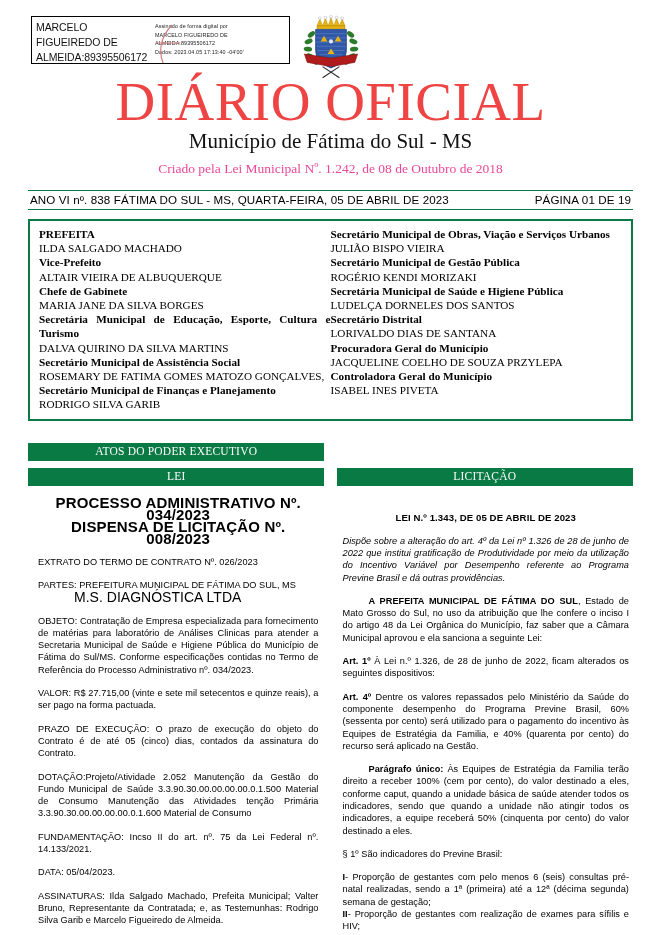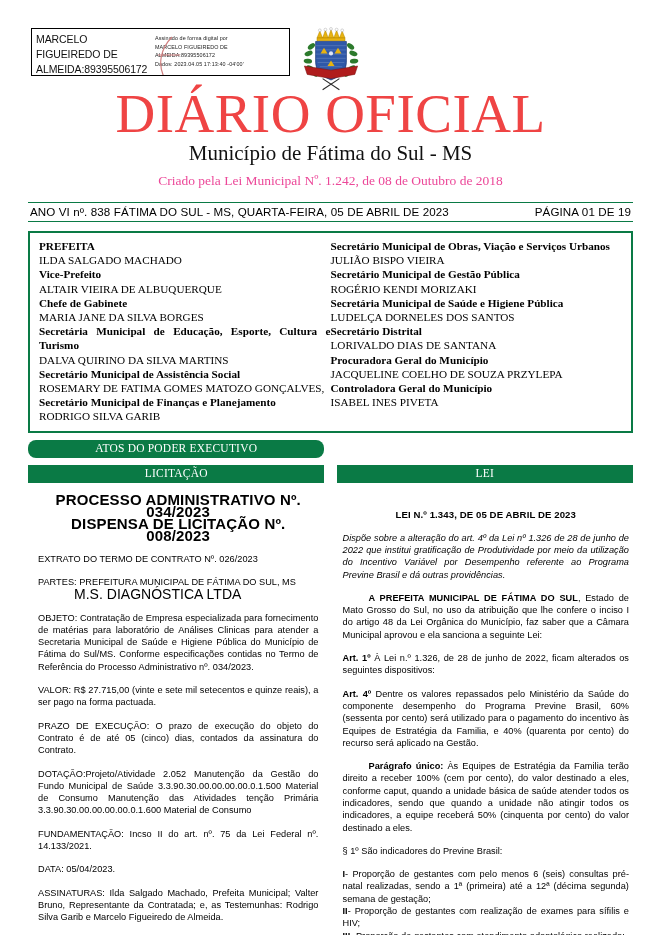--- a/index.html
+++ b/index.html
@@ -13,21 +13,21 @@
     font-family: "Liberation Sans", sans-serif;
     color: #000;
     position: relative;
     overflow: hidden;
   }
   .page {
     width: 661px;
     height: 682px;
     position: relative;
     box-sizing: border-box;
-    padding: 16px 28px;
+    padding: 4px 28px;
   }
 
   
   .sig-row {
     position: relative;
     height: 62px;
   }
   .sig-box {
     position: absolute;
     left: 3px;
@@ -152,22 +152,21 @@
     color: #fff;
     text-align: center;
     font-family: "Liberation Serif", serif;
     font-size: 11.5px;
     line-height: 13px;
     padding: 2px 0 3px 0;
     letter-spacing: 0.2px;
   }
   .banner-exec {
     width: 49%;
-    margin-top: 7px;
-    border-radius: 8px;
+    margin-top: 22px;
   }
   .banner-row {
     display: flex;
     gap: 2%;
     margin-top: 7px;
   }
   .banner-row .banner { width: 49%; }
 
   
   .cols {
@@ -332,22 +331,22 @@
       <div class="off-role">Procuradora Geral do Município</div>
       <div class="off-name">JACQUELINE COELHO DE SOUZA PRZYLEPA</div>
       <div class="off-role">Controladora Geral do Município</div>
       <div class="off-name">ISABEL INES PIVETA</div>
     </div>
   </div>
 
   <div class="banner banner-exec">ATOS DO PODER EXECUTIVO</div>
 
   <div class="banner-row">
+    <div class="banner">LEI</div>
     <div class="banner">LICITAÇÃO</div>
-    <div class="banner">LEI</div>
   </div>
 
   <div class="cols">
 
     <div class="col left">
       <div class="ctr-bold">PROCESSO ADMINISTRATIVO Nº. 034/2023</div>
       <div class="ctr-bold">DISPENSA DE LICITAÇÃO Nº. 008/2023</div>
 
       <div class="p nojust">EXTRATO DO TERMO DE CONTRATO Nº. 026/2023</div>
 

